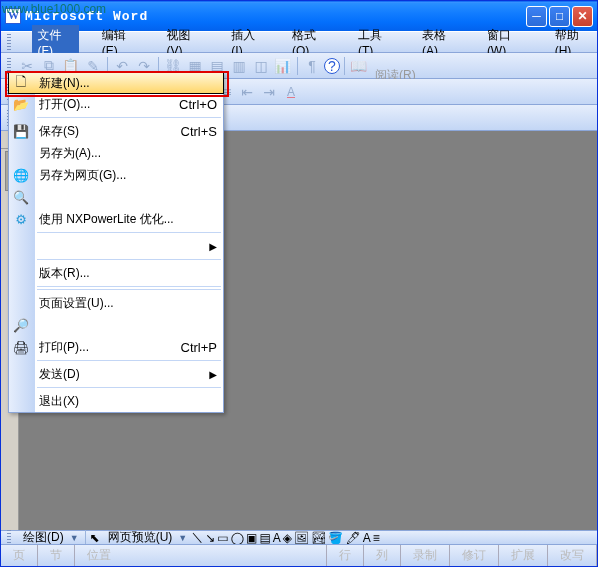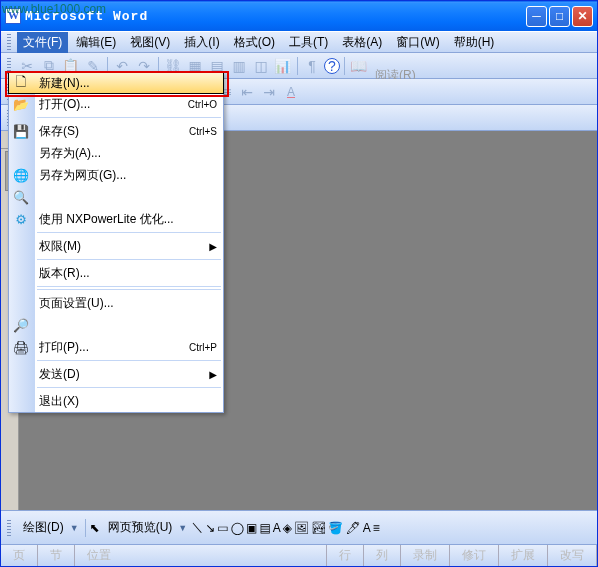--- a/index.html
+++ b/index.html
@@ -11,21 +11,21 @@
 
 .titlebar { height: 30px; background: linear-gradient(to bottom, #0058ee 0%, #3a93ff 4%, #288eff 8%, #127dff 40%, #036ffc 70%, #0262ee 100%); display: flex; align-items: center; padding: 0 4px; color: #fff; justify-content: space-between; }
 .titlebar-icon { width: 16px; height: 16px; margin-right: 4px; background: #fff; border: 1px solid #2a5bd7; display: inline-block; position: relative; }
 .titlebar-icon::after { content: "W"; color: #2a5bd7; font-weight: bold; font-size: 11px; position: absolute; top: 0; left: 2px; font-family: "Times New Roman"; }
 .titlebar-text { flex: 1; font-weight: bold; font-family: "Courier New", monospace; font-size: 13px; letter-spacing: 1px; }
 .winbtns { display: flex; gap: 2px; }
 .winbtn { width: 21px; height: 21px; border: 1px solid #fff; border-radius: 3px; display: flex; align-items: center; justify-content: center; color: #fff; font-weight: bold; font-size: 12px; cursor: pointer; }
 .winbtn.min, .winbtn.max { background: linear-gradient(to bottom, #3c81f3, #2b6cd9); }
 .winbtn.close { background: linear-gradient(to bottom, #e36052, #c8412e); }
 
-.menubar { height: 22px; background: linear-gradient(to bottom, #e6eefc, #c3d6f5); border-top: 1px solid #fff; border-bottom: 1px solid #8ba6d9; display: flex; align-items: center; padding-left: 6px; gap: 2px; }
+.menubar { height: 22px; background: linear-gradient(to bottom, #e6eefc, #c3d6f5); border-top: 1px solid #fff; border-bottom: 1px solid #8ba6d9; display: flex; align-items: center; padding-left: 6px; gap: 17px; }
 .grip { width: 4px; height: 16px; background: repeating-linear-gradient(to bottom, #7a92c0 0 1px, transparent 1px 3px); margin-right: 4px; }
 .menu-item { padding: 2px 6px; cursor: pointer; color: #000; }
 .menu-item.active { background: #316ac5; color: #fff; }
 
 .toolbar { height: 26px; background: linear-gradient(to bottom, #e6eefc, #c3d6f5); border-bottom: 1px solid #8ba6d9; display: flex; align-items: center; padding-left: 6px; gap: 2px; }
 .toolbar .icon { width: 20px; height: 20px; display: flex; align-items: center; justify-content: center; color: #4a6a9a; font-size: 14px; }
 .toolbar .icon.disabled { opacity: 0.45; }
 .toolbar .sep { width: 1px; height: 18px; background: #9bb4dd; margin: 0 2px; }
 .read-btn { font-size: 12px; color: #999; padding: 0 4px; margin-top: 20px; }
 
@@ -34,26 +34,26 @@
 .ruler-v .sq { width: 18px; height: 18px; background: #d4d0c8; border-bottom: 1px solid #999; }
 .ruler-v .bar { width: 10px; height: 40px; background: #b0acA0; margin: 2px auto; border: 1px solid #888; }
 
 .dropdown { position: absolute; top: 72px; left: 8px; width: 216px; background: #fff; border: 1px solid #8ba6d9; box-shadow: 2px 2px 4px rgba(0,0,0,0.3); z-index: 50; }
 .dd-iconcol { position: absolute; left: 0; top: 0; bottom: 0; width: 26px; background: linear-gradient(to right, #e6eefc, #c3d6f5); border-right: 1px solid #c3d6f5; }
 .dd-items { position: relative; }
 .dd-item { display: flex; align-items: center; height: 22px; padding-left: 30px; padding-right: 6px; cursor: pointer; position: relative; }
 .dd-item.highlighted { background: linear-gradient(to bottom, #fff6d9, #ffd76b); border: 1px solid #000; height: 22px; margin: -1px; }
 .dd-item .icn { position: absolute; left: 4px; width: 16px; height: 16px; display: flex; align-items: center; justify-content: center; font-size: 13px; }
 .dd-item .lbl { flex: 1; }
-.dd-item .shortcut { color: #000; font-size: 10px; }
+.dd-item .shortcut { color: #000; font-size: 13px; }
 .dd-item .arrow { margin-left: auto; font-size: 10px; }
 .dd-sep { height: 1px; background: #c3d6f5; margin: 2px 2px 2px 28px; }
 .dd-redbox { position: absolute; top: 71px; left: 5px; width: 224px; height: 26px; border: 2px solid #e00000; z-index: 60; pointer-events: none; }
 
-.bottombar { height: 34px; background: linear-gradient(to bottom, #e6eefc, #c3d6f5); border-top: 1px solid #8ba6d9; display: flex; align-items: center; padding-left: 6px; gap: 2px; }
+.bottombar { height: 14px; background: linear-gradient(to bottom, #e6eefc, #c3d6f5); border-top: 1px solid #8ba6d9; display: flex; align-items: center; padding-left: 6px; gap: 2px; }
 .bottombar .lbl { padding: 0 4px; }
 .bottombar .combo { display: flex; align-items: center; padding: 0 2px; }
 .bottombar .combo .dd { font-size: 9px; margin-left: 2px; color: #4a6a9a; }
 
 .statusbar { height: 22px; background: linear-gradient(to bottom, #e6eefc, #c3d6f5); border-top: 1px solid #8ba6d9; display: flex; align-items: center; }
 .statusbar .cell { padding: 0 12px; border-right: 1px solid #aab; color: #888; height: 100%; display: flex; align-items: center; }
 .statusbar .cell.dim { color: #bbb; }
 </style>
 </head>
 <body>
@@ -221,21 +221,20 @@
     </div>
     <div class="dd-item">
       <span class="icn">🔍</span>
     </div>
     <div class="dd-item">
       <span class="icn" style="color:#2a9bd7">⚙</span>
       <span class="lbl">使用 NXPowerLite 优化...</span>
     </div>
     <div class="dd-sep"></div>
     <div class="dd-item">
-      <span class="lbl">权限(M)</span>
       <span class="arrow">▶</span>
     </div>
     <div class="dd-sep"></div>
     <div class="dd-item">
       <span class="lbl">版本(R)...</span>
     </div>
     <div class="dd-sep"></div>
     <div class="dd-sep"></div>
     <div class="dd-item">
       <span class="lbl">页面设置(U)...</span>

